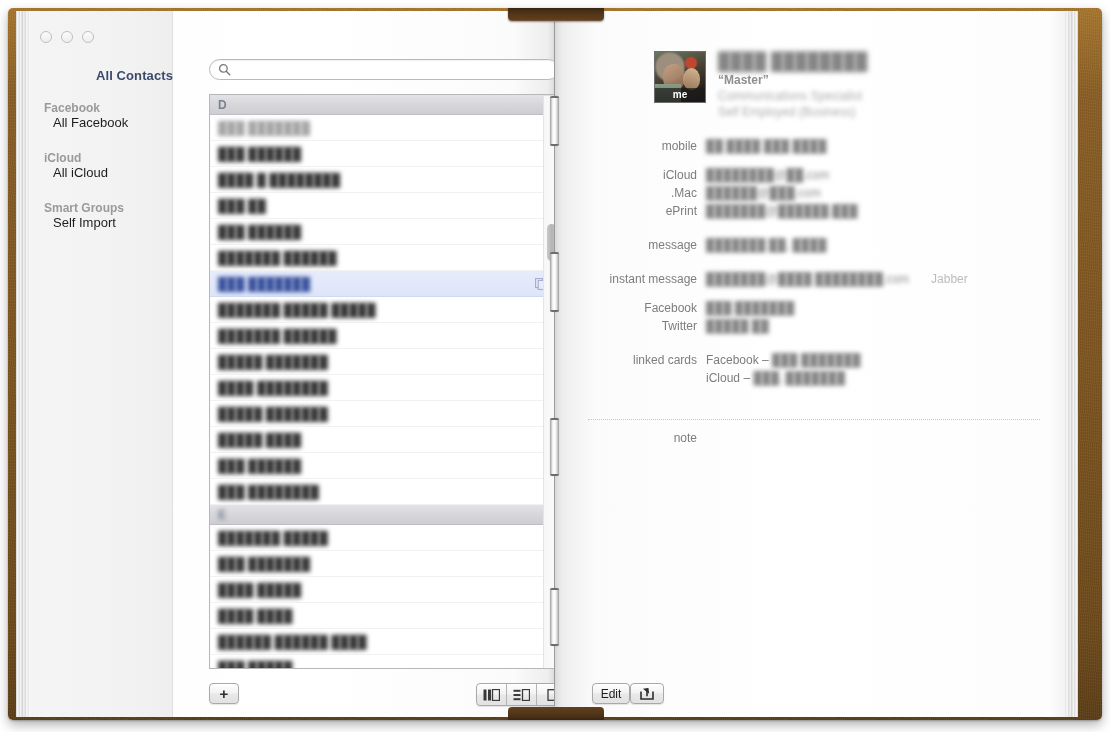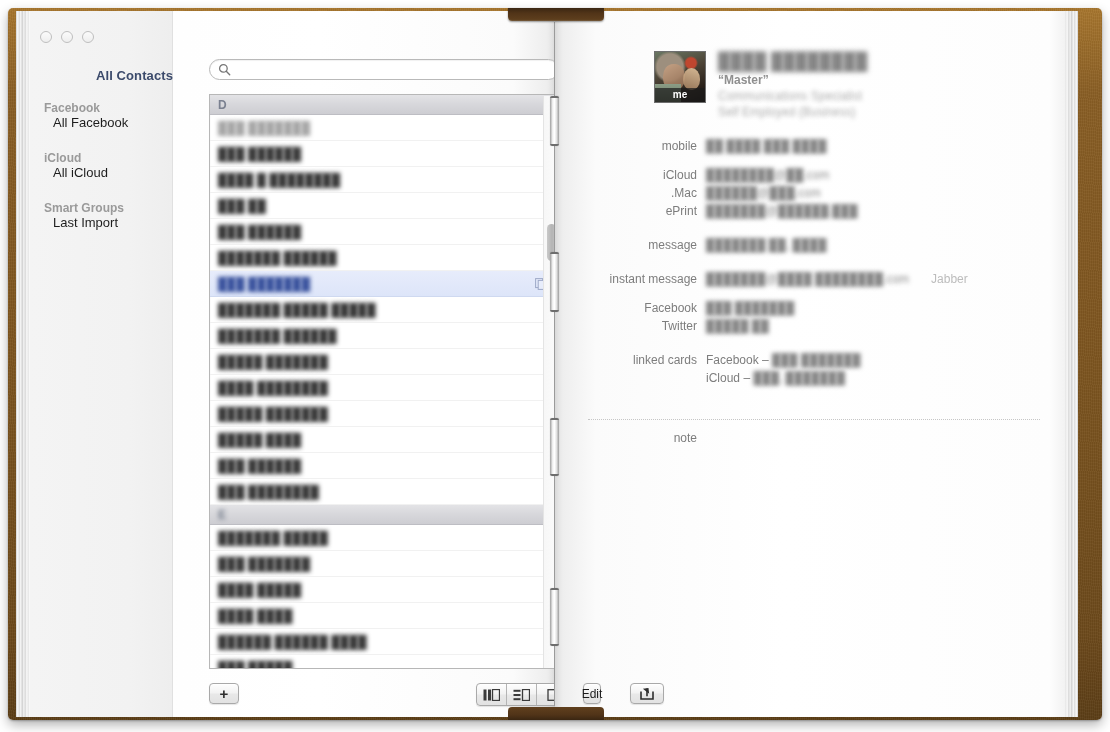--- a/index.html
+++ b/index.html
@@ -469,23 +469,23 @@
   }
   .note-row {
     position: absolute;
     left: 0;
     top: 419px;
     width: 100%;
   }
 
   .edit-btn {
     position: absolute;
-    left: 28px;
+    left: 37px;
     top: 672px;
-    width: 18px;
+    width: 38px;
   }
   .share-btn {
     position: absolute;
     left: 75px;
     top: 672px;
     width: 34px;
   }
 </style>
 </head>
 <body>
@@ -516,21 +516,21 @@
         <div class="sb-item">All Facebook</div>
       </div>
 
       <div class="sb-group g-icloud">
         <div class="sb-group-title">iCloud</div>
         <div class="sb-item">All iCloud</div>
       </div>
 
       <div class="sb-group g-smart">
         <div class="sb-group-title">Smart Groups</div>
-        <div class="sb-item">Last Import</div>
+        <div class="sb-item">Self Import</div>
       </div>
     </div>
 
     <div class="contacts-col">
 
       <div class="search-wrap">
         <svg class="search-icon" viewBox="0 0 14 14">
           <circle cx="5.8" cy="5.8" r="4.1" fill="none" stroke="#767676" stroke-width="1.4"></circle>
           <line x1="8.9" y1="8.9" x2="12.6" y2="12.6" stroke="#767676" stroke-width="1.5" stroke-linecap="round"></line>
         </svg>

